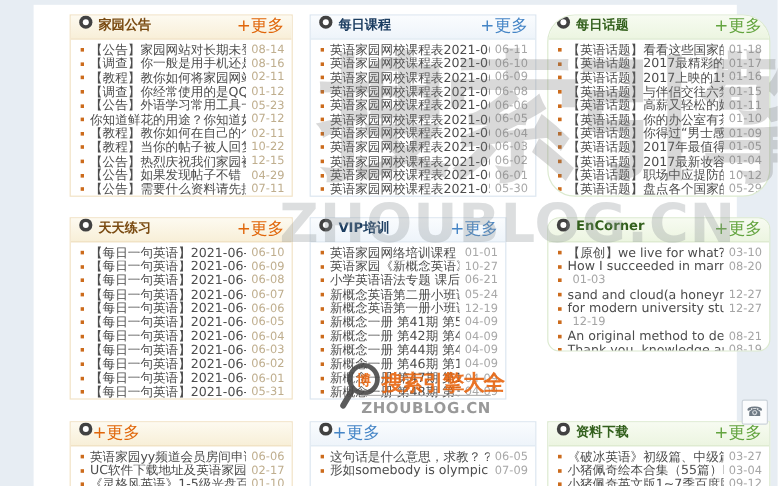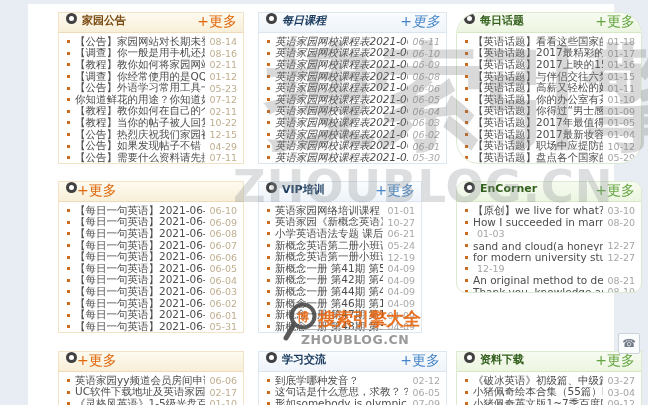--- a/index.html
+++ b/index.html
@@ -113,21 +113,21 @@
     <a class="txt">【公告】如果发现帖子不错，请存帖子下载</a>
     <span class="date">04-29</span>
   </li>
           <li class="row">
     <span class="dot"></span>
     <a class="txt">【公告】需要什么资料请先搜索，如没有.</a>
     <span class="date">07-11</span>
   </li>
         </ul>
   </section>
-      <section class="panel t-blue" style="left: 230px; top: 8px; width: 189px; height: 152px; font-style: italic;">
+      <section class="panel t-blue" style="left: 230px; top: 8px; width: 189px; height: 152px;">
     <header class="panel-hd">
       <span class="blk-icon"></span>
       <h3 class="panel-title">每日课程</h3>
       <a class="more">+更多</a>
     </header>
     <ul class="panel-list">
           <li class="row">
     <span class="dot"></span>
     <a class="txt">英语家园网校课程表2021-06-12</a>
     <span class="date">06-11</span>
@@ -244,20 +244,21 @@
           <li class="row">
     <span class="dot"></span>
     <a class="txt">【英语话题】盘点各个国家的免费福利</a>
     <span class="date">05-29</span>
   </li>
         </ul>
   </section>
       <section class="panel t-orange" style="left: 30px; top: 177px; width: 186px; height: 152px;">
     <header class="panel-hd">
       <span class="blk-icon"></span>
+      <h3 class="panel-title">天天练习</h3>
       <a class="more">+更多</a>
     </header>
     <ul class="panel-list">
           <li class="row">
     <span class="dot"></span>
     <a class="txt">【每日一句英语】2021-06-11</a>
     <span class="date">06-10</span>
   </li>
           <li class="row">
     <span class="dot"></span>
@@ -451,29 +452,23 @@
           <li class="row">
     <span class="dot"></span>
     <a class="txt">《灵格风英语》1-5级光盘百度云盘下载</a>
     <span class="date">01-10</span>
   </li>
         </ul>
   </section>
       <section class="panel t-blue" style="left: 230px; top: 347px; width: 189px; height: 120px;">
     <header class="panel-hd">
       <span class="blk-icon"></span>
-      <h3 class="panel-title">学习交流</h3>
-      <a class="more">+更多</a>
-    </header>
-    <ul class="panel-list">
-          <li class="row">
-    <span class="dot"></span>
-    <a class="txt">到底学哪种发音？</a>
-    <span class="date">02-12</span>
-  </li>
+      <a class="more">+更多</a>
+    </header>
+    <ul class="panel-list">
           <li class="row">
     <span class="dot"></span>
     <a class="txt">这句话是什么意思，求教？？？</a>
     <span class="date">06-05</span>
   </li>
           <li class="row">
     <span class="dot"></span>
     <a class="txt">形如somebody is olympic game hopeful是</a>
     <span class="date">07-09</span>
   </li>

